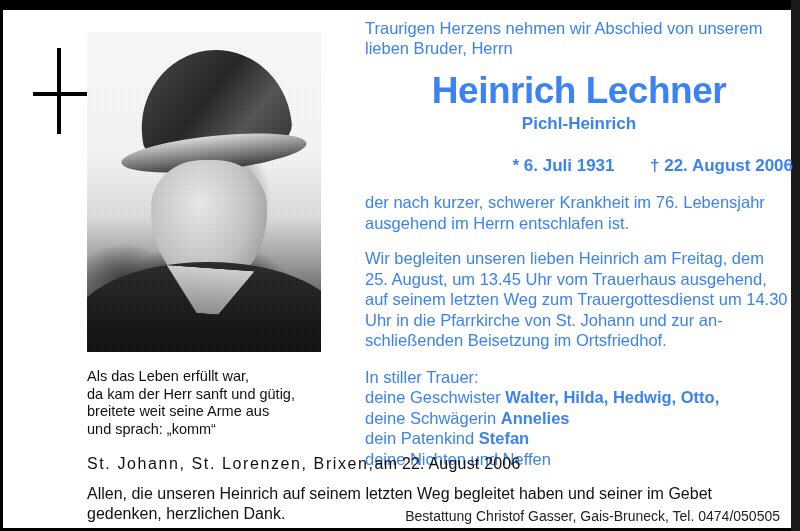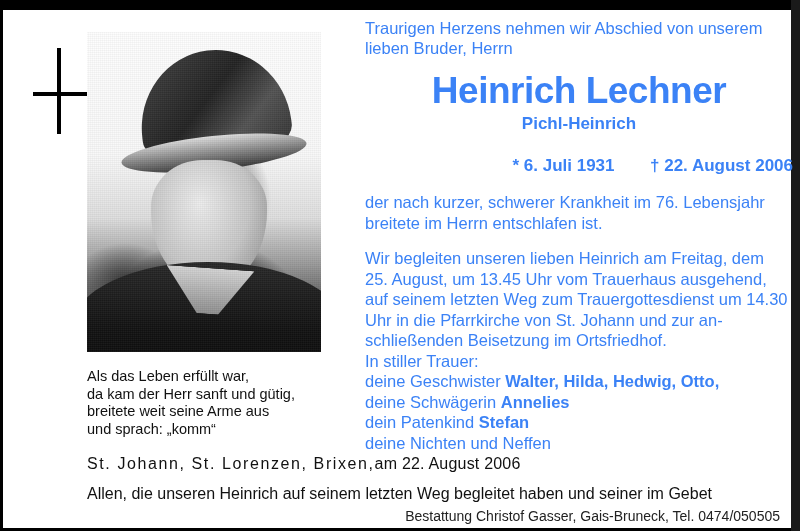--- a/index.html
+++ b/index.html
@@ -180,21 +180,21 @@
 
   .para {
     font-size: 16.5px;
     line-height: 20.5px;
     text-align: justify;
     margin-top: 15px;
   }
   .para .last { text-align: left; }
 
   #mourners {
-    margin-top: 0;
+    margin-top: 16px;
     font-size: 16.5px;
     line-height: 20.5px;
   }
   #mourners b { font-weight: bold; }
 
   
   #place-line {
     position: absolute;
     left: 84px;
     top: 454px;
@@ -271,21 +271,21 @@
     <div id="dates">
       <span>*</span>
       <span>6. Juli 1931</span>
       <span class="gap"></span>
       <span>†</span>
       <span>22. August 2006</span>
     </div>
 
     <div class="para">
       <div>der nach kurzer, schwerer Krankheit im 76. Lebensjahr</div>
-      <div class="last">breitete im Herrn entschlafen ist.</div>
+      <div class="last">ausgehend im Herrn entschlafen ist.</div>
     </div>
 
     <div class="para">
       <div>Wir begleiten unseren lieben Heinrich am Freitag, dem</div>
       <div>25. August, um 13.45 Uhr vom Trauerhaus ausgehend,</div>
       <div>auf seinem letzten Weg zum Trauergottesdienst um 14.30</div>
       <div>Uhr in die Pfarrkirche von St. Johann und zur an-</div>
       <div class="last">schließenden Beisetzung im Ortsfriedhof.</div>
     </div>
 
@@ -304,17 +304,18 @@
     </div>
 
   </div>
 
   <div id="place-line">
     <span class="places">St. Johann, St. Lorenzen, Brixen,</span><span class="when">am 22. August 2006</span>
   </div>
 
   <div id="thanks">
     <div>Allen, die unseren Heinrich auf seinem letzten Weg begleitet haben und seiner im Gebet</div>
+    <div>gedenken, herzlichen Dank.</div>
   </div>
 
   <div id="undertaker">Bestattung Christof Gasser, Gais-Bruneck, Tel. 0474/050505</div>
 
 </div>
 
 </body></html>

